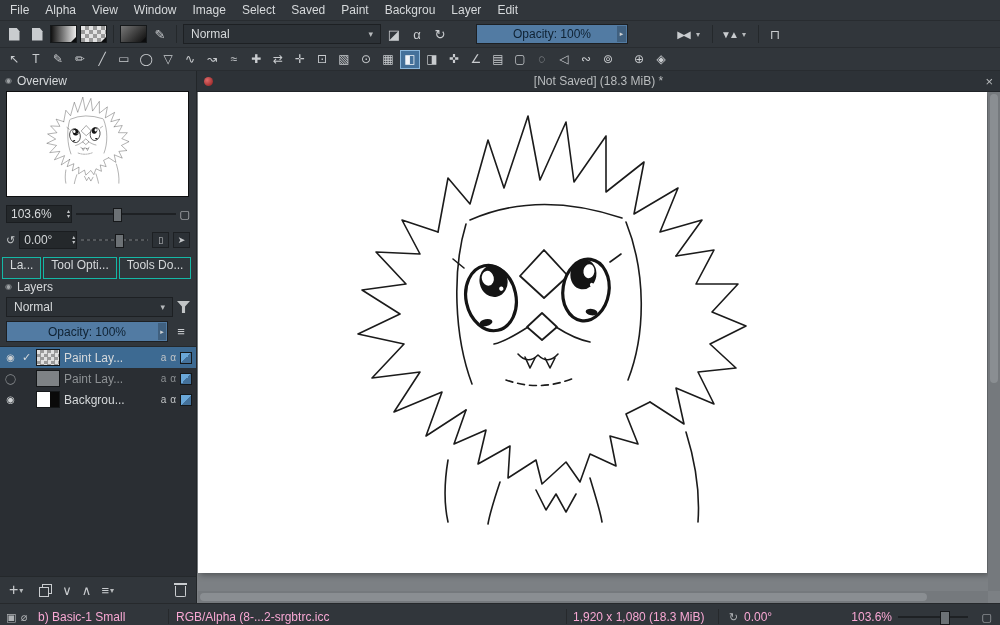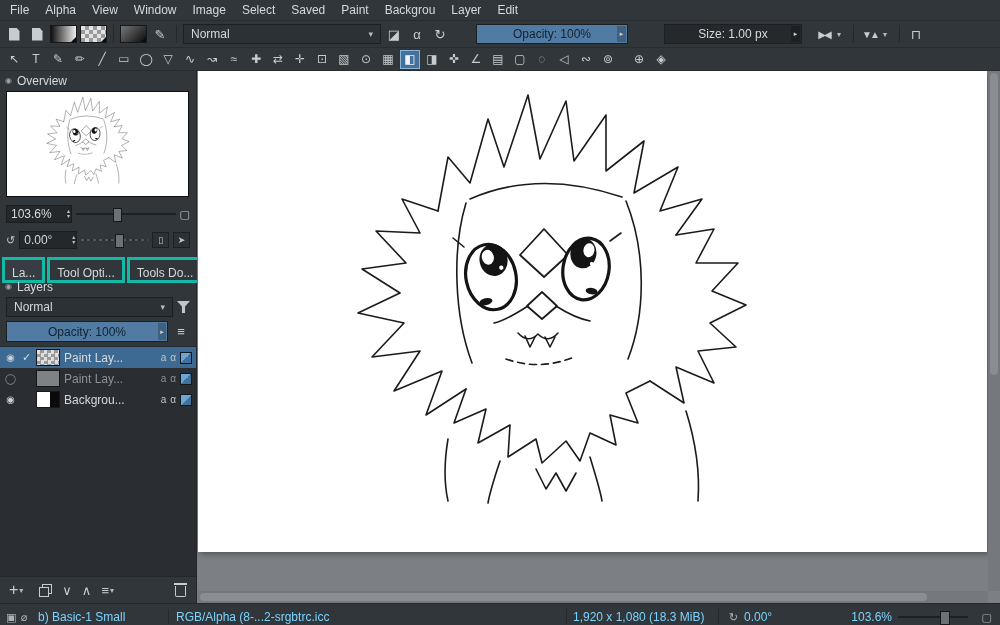--- a/index.html
+++ b/index.html
@@ -49,21 +49,21 @@
   .zoom-combo .spin-col{position:absolute;right:1px;top:0;bottom:0;display:flex;flex-direction:column;justify-content:center;font-size:6px;line-height:5px;color:#c2c5c7}
   .spin-col{display:flex;flex-direction:column;justify-content:center;font-size:6px;line-height:5px;color:#c2c5c7}
   .hslider{flex:1;height:14px;position:relative}
   .hslider .track{position:absolute;left:0;right:0;top:6px;height:2px;background:#1e2124}
   .hslider .handle,.dotslider .handle{position:absolute;top:1px;width:7px;height:12px;background:#6c7175;border:1px solid #16181a}
   .dotslider{flex:1;height:14px;position:relative}
   .dotslider::before{content:"";position:absolute;left:0;right:0;top:6px;height:2px;background:repeating-linear-gradient(90deg,#55595d 0 3px,#2b2f33 3px 6px)}
   .screen-icon{font-size:11px;color:#c2c5c7}
   .mini-btn{width:17px;height:16px;border:1px solid #1d2023;background:#2c3136;display:flex;align-items:center;justify-content:center;font-size:9px;color:#c2c5c7;box-sizing:border-box}
   .dtabs{display:flex;gap:2px;padding:4px 2px 1px;height:24px;box-sizing:border-box}
-  .dtab{border:3px solid #14b8a6;background:#31363b;padding:0 7px;height:20px;display:flex;align-items:flex-end;white-space:nowrap}
+  .dtab{border:1px solid #14b8a6;background:#31363b;padding:0 7px;height:20px;display:flex;align-items:flex-start;white-space:nowrap}
   .dtab:first-child{background:#383d43}
   .combo.blend2{flex:1;height:20px}
   .funnel{width:13px;height:12px;background:#c2c5c7;clip-path:polygon(0 0,100% 0,62% 46%,62% 100%,38% 100%,38% 46%)}
   .opacity2{flex:1;height:19px;background:#527ba3;border:1px solid #1d2023;color:#0f2233;display:flex;align-items:center;justify-content:center;position:relative}
   .opacity2 .spin{position:absolute;right:1px;top:1px;bottom:1px;width:8px;background:rgba(0,0,0,.22);display:flex;align-items:center;justify-content:center;font-size:7px;color:#cfd2d4}
   .menu-btn{width:18px;height:18px;display:flex;align-items:center;justify-content:center;color:#c9cccf;font-size:13px}
   .layer-list{flex:1;background:#2a2e33;border-top:1px solid #24282b;margin-top:2px;overflow:hidden}
   .layer-row{height:21px;display:flex;align-items:center;gap:4px;padding:0 4px}
   .layer-row.sel{background:#3d6a92}
   .layer-row .eye{width:13px;text-align:center;font-size:10px;color:#cdd0d2}
@@ -92,21 +92,21 @@
   .doc-title{position:absolute;left:0;right:0;text-align:center;color:#b9bcbe}
   .doc-close{margin-left:auto;color:#b9bcbe;font-size:13px;z-index:1}
   .canvas-viewport{flex:1;position:relative;background:#7c8084;overflow:hidden}
   .canvas-white{position:absolute;left:1px;top:0;width:789px;height:481px;background:#ffffff;box-shadow:2px 2px 6px rgba(0,0,0,.35)}
   .vscroll{position:absolute;right:0;top:0;bottom:12px;width:12px;background:#75797d}
   .vscroll .vhandle{position:absolute;left:2px;right:2px;top:2px;height:58%;background:#8a8e92;border-radius:4px}
   .hscroll{position:absolute;left:1px;right:12px;bottom:0;height:12px;background:#75797d}
   .hscroll .hhandle{position:absolute;top:2px;bottom:2px;left:2px;width:92%;background:#8a8e92;border-radius:4px}
   
   .statusbar{height:25px;background:#31363b;border-top:1px solid #26292c;position:relative}
-  .sb-text,.sb-icon{position:absolute;top:50%;transform:translateY(-50%);color:#7dd3fc;white-space:nowrap}
+  .sb-text,.sb-icon{position:absolute;top:50%;transform:translateY(-50%);color:#f9a8d4;white-space:nowrap}
   .sb-icon{font-size:11px;color:#aeb1b4}
   .sb-slider{position:absolute;top:50%;transform:translateY(-50%);width:70px;height:14px}
   .sb-slider .track{position:absolute;left:0;right:0;top:6px;height:2px;background:#1e2124}
   .sb-slider .handle{position:absolute;top:1px;width:8px;height:12px;background:#6c7175;border:1px solid #16181a}
   .ssep{position:absolute;top:5px;bottom:5px;width:1px;background:#26292c}
 </style>
 </head>
 <body>
 
 <svg width="0" height="0" style="position:absolute" aria-hidden="true">
@@ -204,24 +204,20 @@
       </div>
     <div class="tb-icon">
         <span>↻</span>
       </div>
     <div style="width:20px"></div>
     <div class="num-slider opacity1">
       <span>Opacity: 100%</span>
       <span class="spin">▸</span>
     </div>
     <div style="width:30px"></div>
-    <div class="num-slider size1">
-      <span>Size: 1.00 px</span>
-      <span class="spin">▸</span>
-    </div>
     <div style="width:6px"></div>
     <div class="tb-icon">
         <span class="mirror-glyph">▶◀</span>
       </div>
     <span class="caret-mini">▾</span>
     <div class="vsep"></div>
     <div class="tb-icon">
         <span class="mirror-glyph">▼▲</span>
       </div>
     <span class="caret-mini">▾</span>
@@ -487,20 +483,25 @@
           <span class="caret-mini">▾</span>
         </div>
         <div class="trash-icon">
           <span class="trash-lid"></span>
             <span class="trash-body"></span>
         </div>
       </div>
     </div>
 
     <div class="canvas-col">
+      <div class="doc-titlebar">
+        <span class="doc-dot"></span>
+        <span class="doc-title">[Not Saved]  (18.3 MiB) *</span>
+        <span class="doc-close">×</span>
+      </div>
       <div class="canvas-viewport">
         <div class="canvas-white">
           <svg viewBox="0 0 789 481" width="789" height="481">
               <use href="#artwork" width="789" height="481"></use>
             </svg>
         </div>
         <div class="vscroll">
             <div class="vhandle"></div>
           </div>
         <div class="hscroll">

